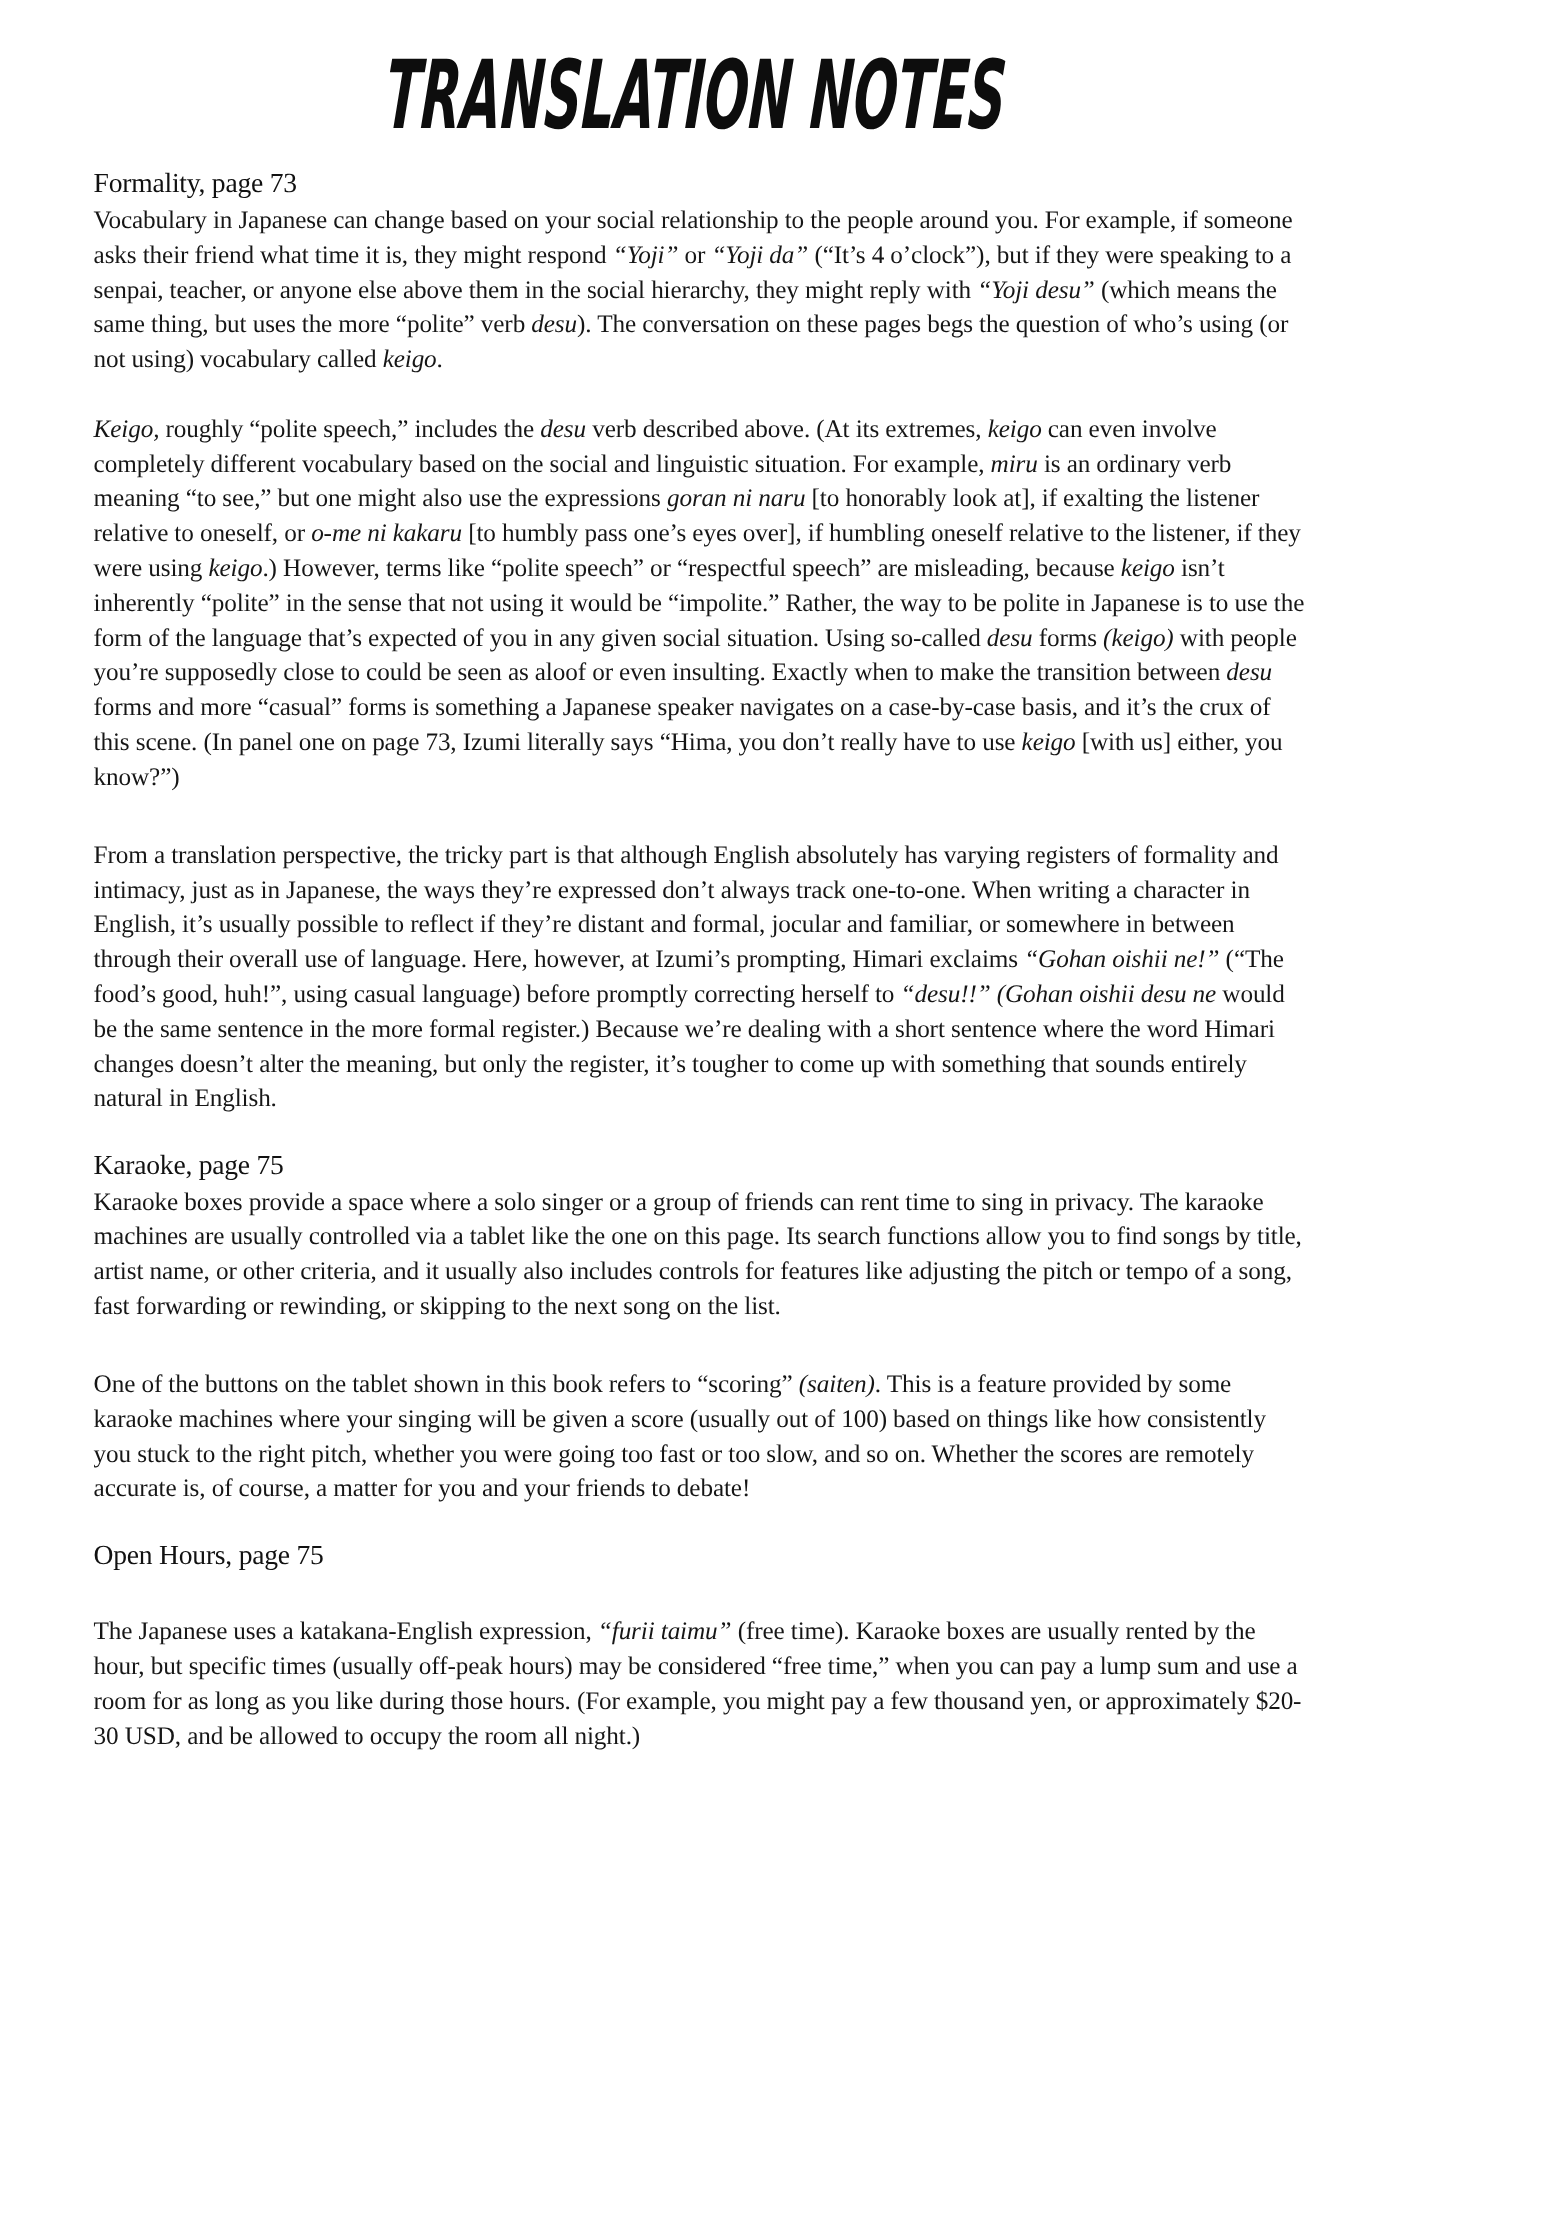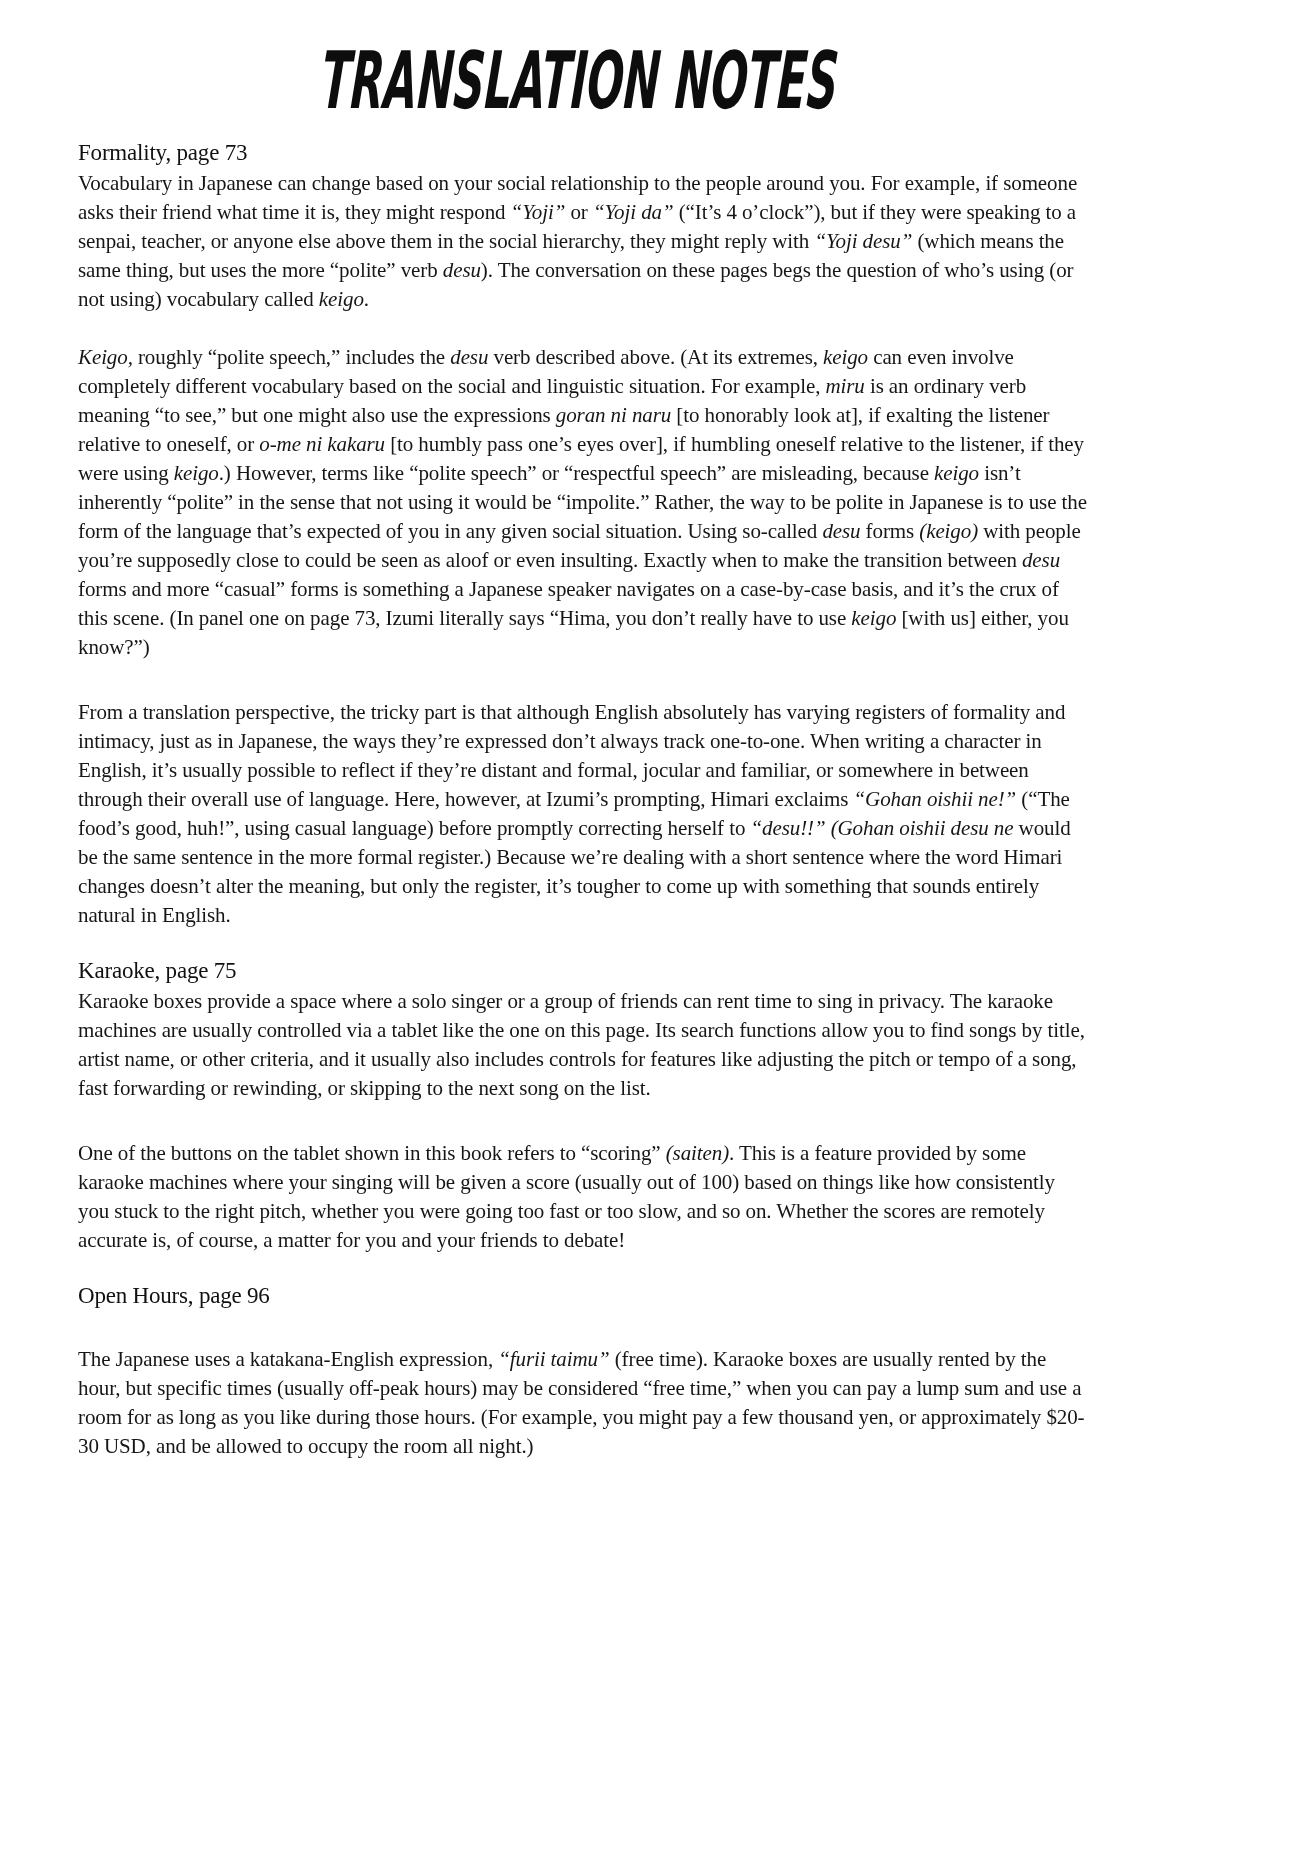--- a/index.html
+++ b/index.html
@@ -81,17 +81,17 @@
     <p class="body-para">From a translation perspective, the tricky part is that although English absolutely has varying registers of formality and intimacy, just as in Japanese, the ways they’re expressed don’t always track one-to-one. When writing a character in English, it’s usually possible to reflect if they’re distant and formal, jocular and familiar, or somewhere in between through their overall use of language. Here, however, at Izumi’s prompting, Himari exclaims <i>“Gohan oishii ne!”</i> (“The food’s good, huh!”, using casual language) before promptly correcting herself to <i>“desu!!” (Gohan oishii desu ne</i> would be the same sentence in the more formal register.) Because we’re dealing with a short sentence where the word Himari changes doesn’t alter the meaning, but only the register, it’s tougher to come up with something that sounds entirely natural in English.</p>
   </section>
 
   <section class="note-section">
     <h2 class="section-heading">Karaoke, page 75</h2>
     <p class="body-para">Karaoke boxes provide a space where a solo singer or a group of friends can rent time to sing in privacy. The karaoke machines are usually controlled via a tablet like the one on this page. Its search functions allow you to find songs by title, artist name, or other criteria, and it usually also includes controls for features like adjusting the pitch or tempo of a song, fast forwarding or rewinding, or skipping to the next song on the list.</p>
     <p class="body-para">One of the buttons on the tablet shown in this book refers to “scoring” <i>(saiten)</i>. This is a feature provided by some karaoke machines where your singing will be given a score (usually out of 100) based on things like how consistently you stuck to the right pitch, whether you were going too fast or too slow, and so on. Whether the scores are remotely accurate is, of course, a matter for you and your friends to debate!</p>
   </section>
 
   <section class="note-section">
-    <h2 class="section-heading">Open Hours, page 96</h2>
+    <h2 class="section-heading">Open Hours, page 75</h2>
     <p class="body-para">The Japanese uses a katakana-English expression, <i>“furii taimu”</i> (free time). Karaoke boxes are usually rented by the hour, but specific times (usually off-peak hours) may be considered “free time,” when you can pay a lump sum and use a room for as long as you like during those hours. (For example, you might pay a few thousand yen, or approximately $20-30 USD, and be allowed to occupy the room all night.)</p>
   </section>
 
 </div>
 
 </body></html>

